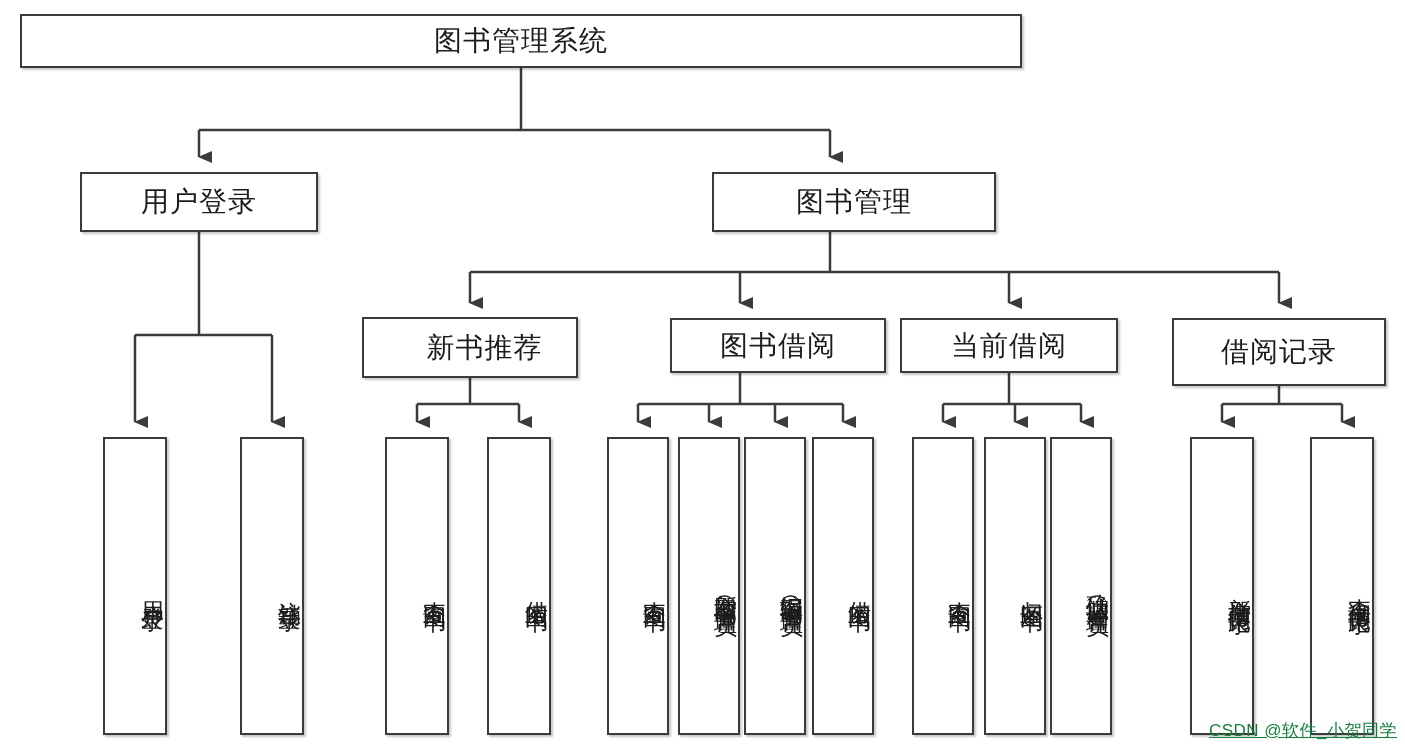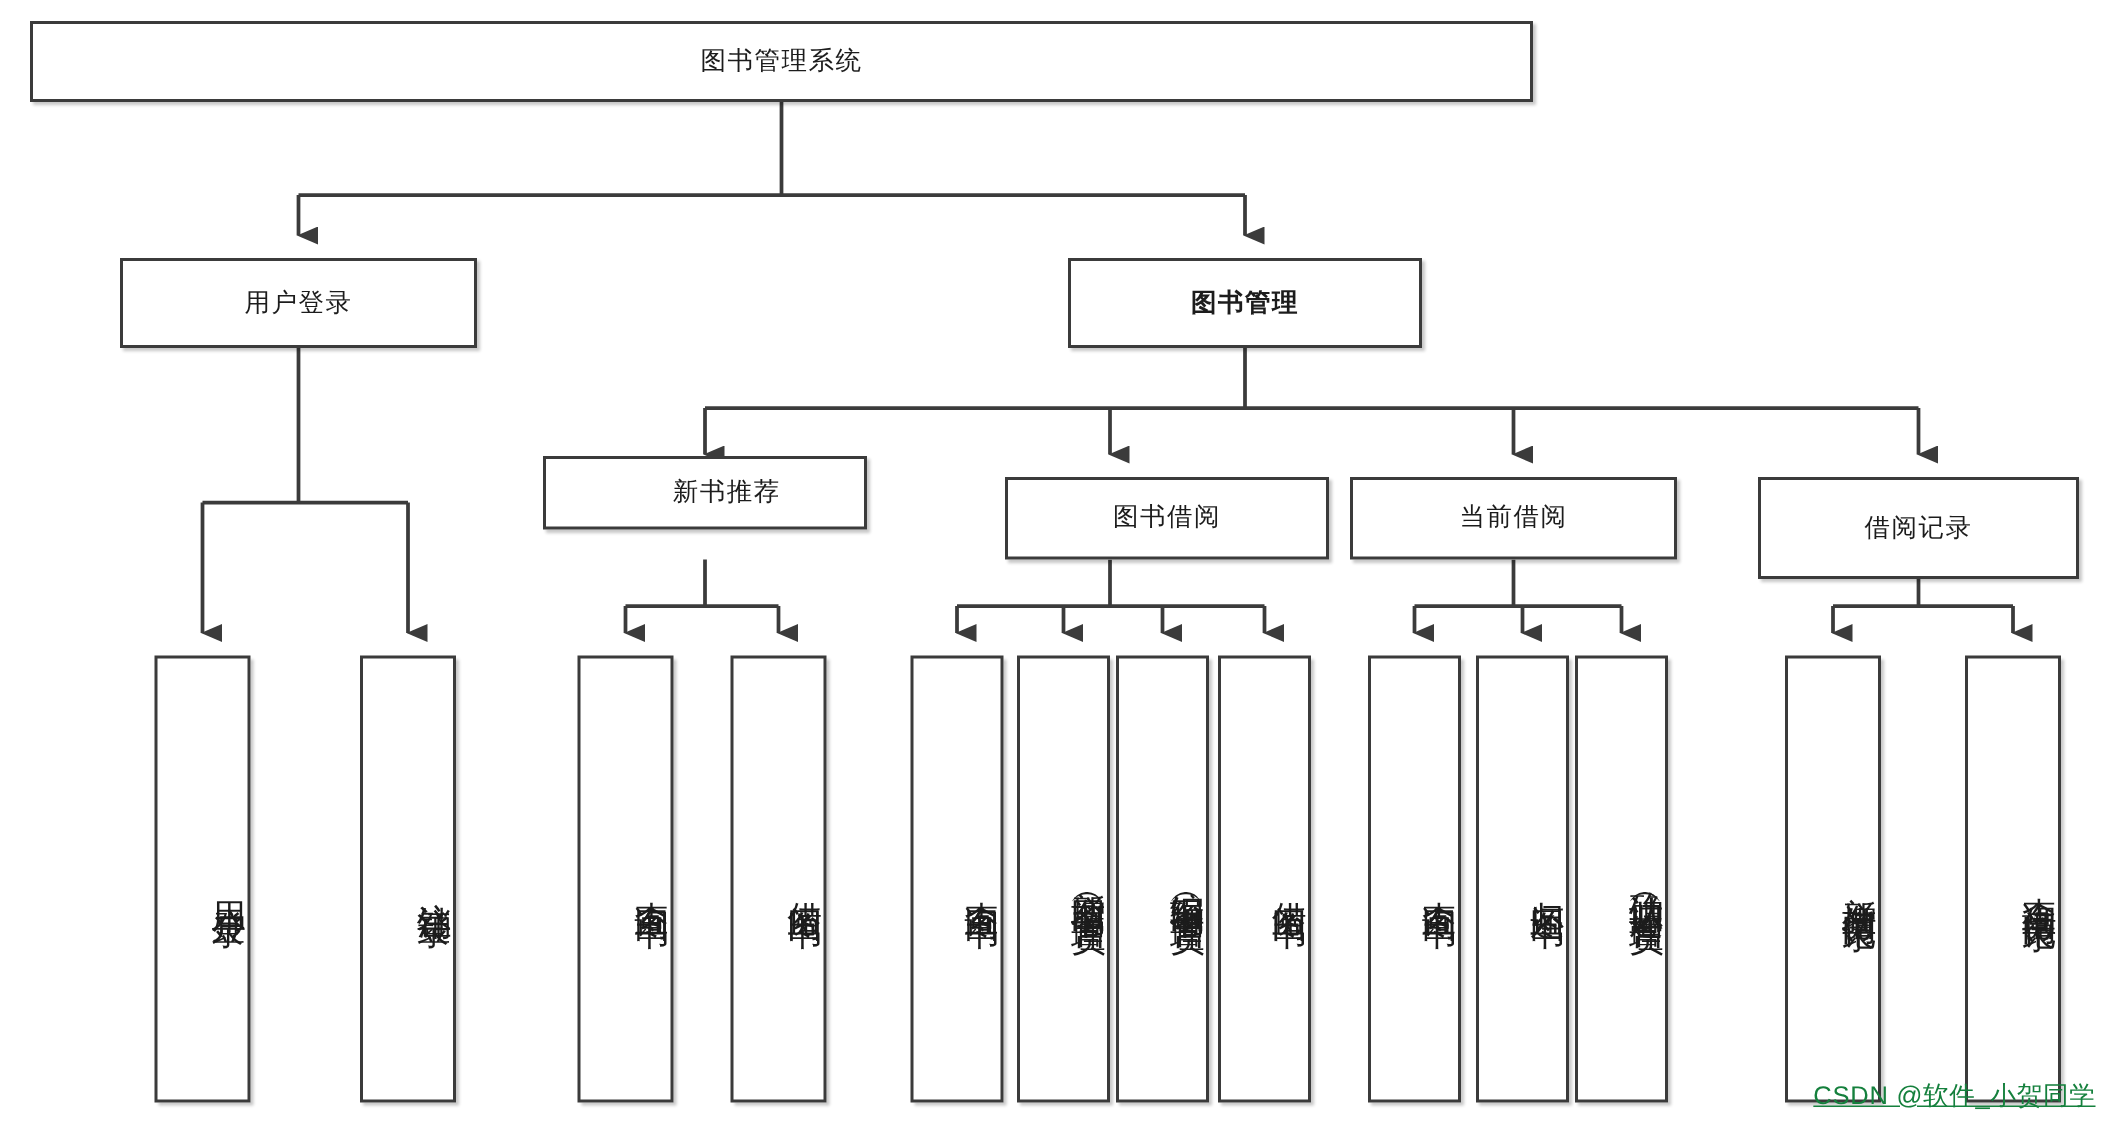--- a/index.html
+++ b/index.html
@@ -31,21 +31,21 @@
     box-sizing: border-box;
     background: #ffffff;
     border: 2px solid #3b3b3b;
     box-shadow: 2px 2px 2px rgba(0,0,0,0.22);
     display: flex;
     align-items: center;
     justify-content: center;
     color: #1c1c1c;
   }
   .node.horiz {
-    font-size: 17px;
+    font-size: 28px;
     letter-spacing: 1px;
     line-height: 1.2;
   }
   .node.vert {
     writing-mode: vertical-rl;
     text-orientation: upright;
     font-size: 23px;
     letter-spacing: 3px;
     line-height: 1.05;
     padding-top: 6px;
@@ -126,25 +126,25 @@
     </g>
   </svg>
 
   <div class="node horiz" style="left:20px; top:14px; width:1002px; height:54px;">
     <span>图书管理系统</span>
   </div>
 
   <div class="node horiz" style="left:80px; top:172px; width:238px; height:60px;">
     <span>用户登录</span>
   </div>
-  <div class="node horiz" style="left:712px; top:172px; width:236px; height:60px;font-weight:bold;">
+  <div class="node horiz" style="left:712px; top:172px; width:284px; height:60px;">
     <span>图书管理</span>
   </div>
 
-  <div class="node horiz" style="left:362px; top:304px; width:216px; height:49px;padding-left:29px;">
+  <div class="node horiz" style="left:362px; top:317px; width:216px; height:61px;padding-left:29px;">
     <span>新书推荐</span>
   </div>
   <div class="node horiz" style="left:632px; top:318px; width:216px; height:55px;margin-left:38px;">
     <span>图书借阅</span>
   </div>
   <div class="node horiz" style="left:900px; top:318px; width:218px; height:55px;text-align:center;">
     <span>当前借阅</span>
   </div>
   <div class="node horiz" style="left:1172px; top:318px; width:214px; height:68px;">
     <span>借阅记录</span>

